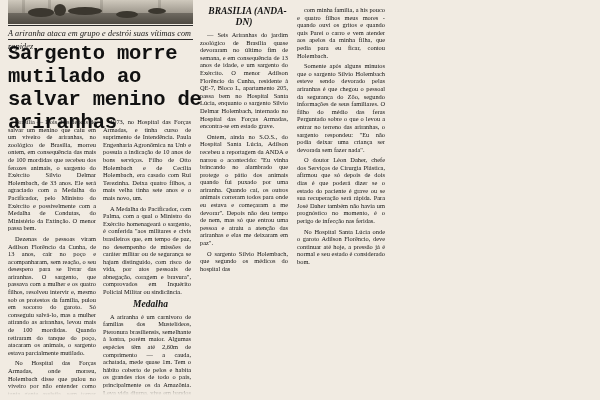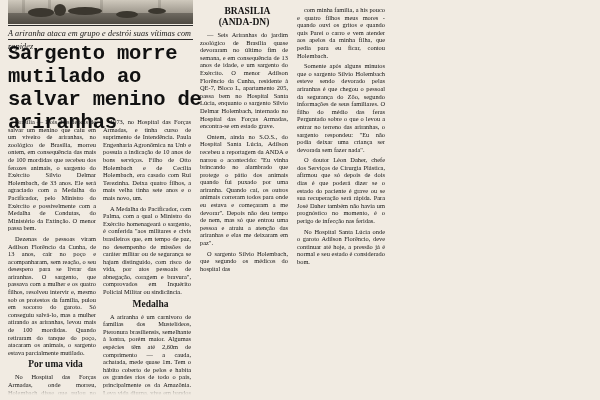--- a/index.html
+++ b/index.html
@@ -129,20 +129,21 @@
   .col-2 { height: 278px; overflow: hidden; }
 
   .subhead {
     font-weight: bold;
     font-size: 9.5px;
     line-height: 11px;
     text-align: center;
     margin: 5px 0 3px 0;
     text-indent: 0;
     font-family: "Liberation Serif", serif;
+    font-style: italic;
   }
   .fade-bottom {
     position: absolute;
     left: 0; right: 0; bottom: 0;
     height: 10px;
     background: linear-gradient(180deg, rgba(241,235,226,0) 0%, rgba(241,235,226,1) 90%);
     pointer-events: none;
   }
 </style>
 </head>
@@ -165,21 +166,20 @@
 
   <div class="caption-rule-top"></div>
   <div class="photo-caption">A ariranha ataca em grupo e destrói suas vítimas com rapidez</div>
   <div class="caption-rule-bottom"></div>
 
   <div class="headline">Sargento morre mutilado ao salvar menino de ariranhas</div>
 
   <div class="col col-1">
       <p class="first-para">Brasília — Dois dias depois de salvar um menino que caiu em um viveiro de ariranhas, no zoológico de Brasília, morreu ontem, em consequência das mais de 100 mordidas que recebeu dos ferozes animais, o sargento do Exército Silvio Delmar Holembach, de 33 anos. Ele será agraciado com a Medalha do Pacificador, pelo Ministro do Exército e possivelmente com a Medalha de Condutas, do Ministério da Extinção. O menor passa bem.</p>
       <p>Dezenas de pessoas viram Adilson Florêncio da Cunha, de 13 anos, cair no poço e acompanharam, sem reação, o seu desespero para se livrar das ariranhas. O sargento, que passava com a mulher e os quatro filhos, resolveu intervir e, mesmo sob os protestos da família, pulou em socorro do garoto. Só conseguiu salvá-lo, mas a mulher atirando as ariranhas, levou mais de 100 mordidas. Quando retiraram do tanque do poço, atacaram os animais, o sargento estava parcialmente mutilado.</p>
-      <p class="subhead">Por uma vida</p>
       <p>No Hospital das Forças Armadas, onde morreu, Holembach disse que pulou no viveiro por não entender como tanta gente assistia, sem tomar qual-</p>
       <div class="fade-bottom"></div>
     </div>
   <div class="col col-2">
       <p class="first-para">1973, no Hospital das Forças Armadas, e tinha curso de suprimento de Intendência. Paula Engenharia Agronômica na Unb e possuía a indicação de 10 anos de bons serviços. Filho de Otto Holembach e de Cecília Holembach, era casado com Rui Terezinha. Deixa quatro filhos, a mais velha tinha sete anos e o mais novo, um.</p>
       <p>A Medalha do Pacificador, com Palma, com a qual o Ministro do Exército homenageará o sargento, é conferida "aos militares e civis brasileiros que, em tempo de paz, no desempenho de missões de caráter militar ou de segurança se hajam distinguido, com risco de vida, por atos pessoais de abnegação, coragem e bravura", comprovados em Inquérito Policial Militar ou sindicância.</p>
       <p class="subhead">Medalha</p>
       <p>A ariranha é um carnívoro de famílias dos Mustelídeos, Pteronura brasiliensis, semelhante à lontra, porém maior. Algumas espécies têm até 2,60m de comprimento — a cauda, achatada, mede quase 1m. Tem o hábito coberto de pelos e habita os grandes rios de todo o país, principalmente os da Amazônia. Leva vida diurna, vive em bandos e na quase sempre fazendo muito baru-</p>
       <div class="fade-bottom"></div>
     </div>

